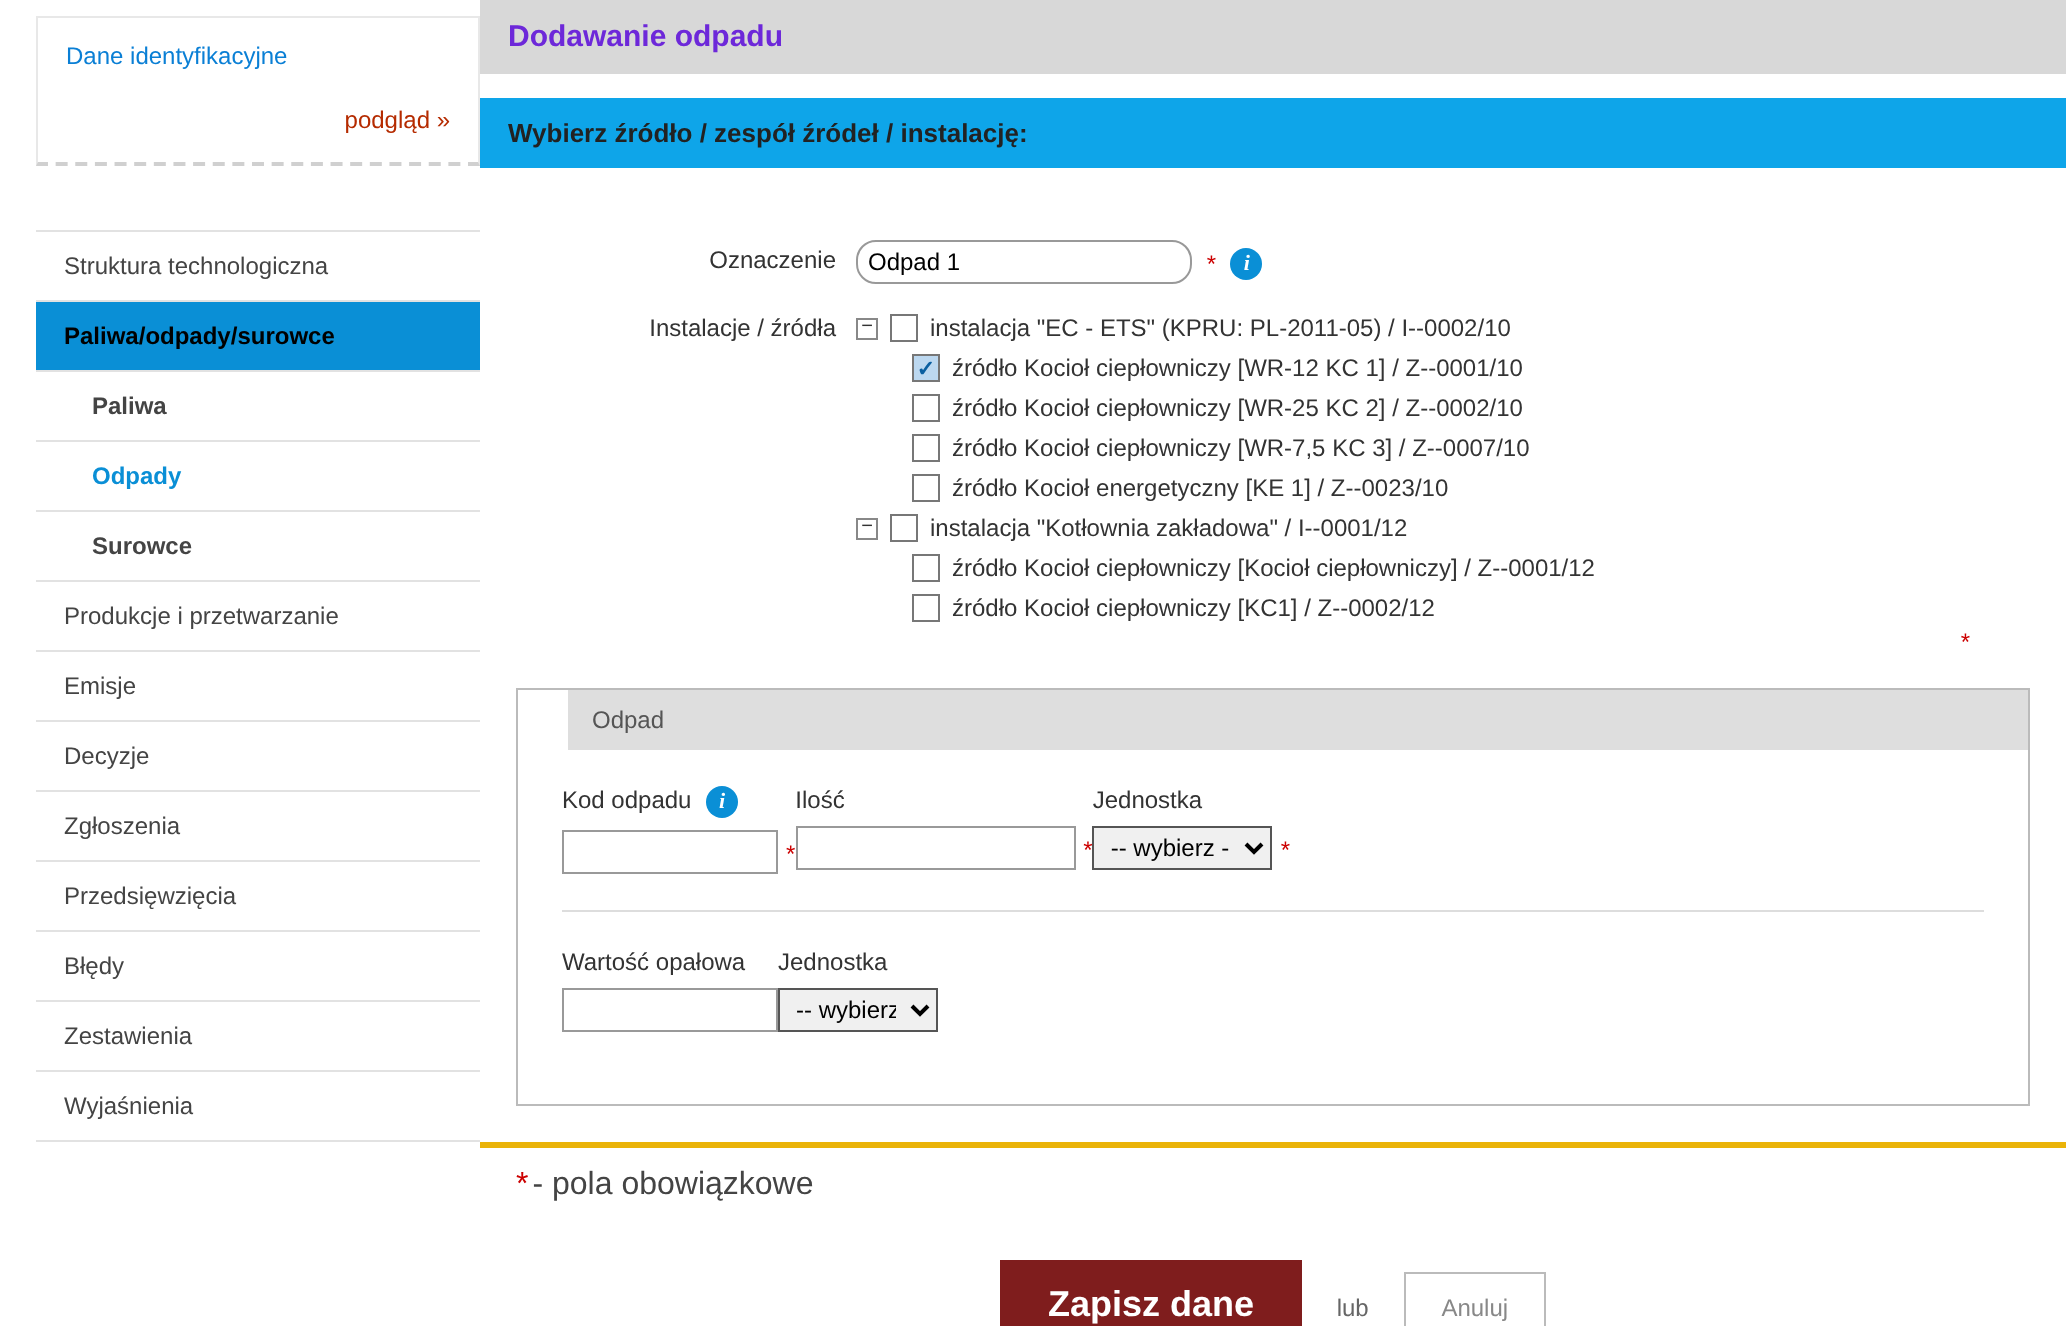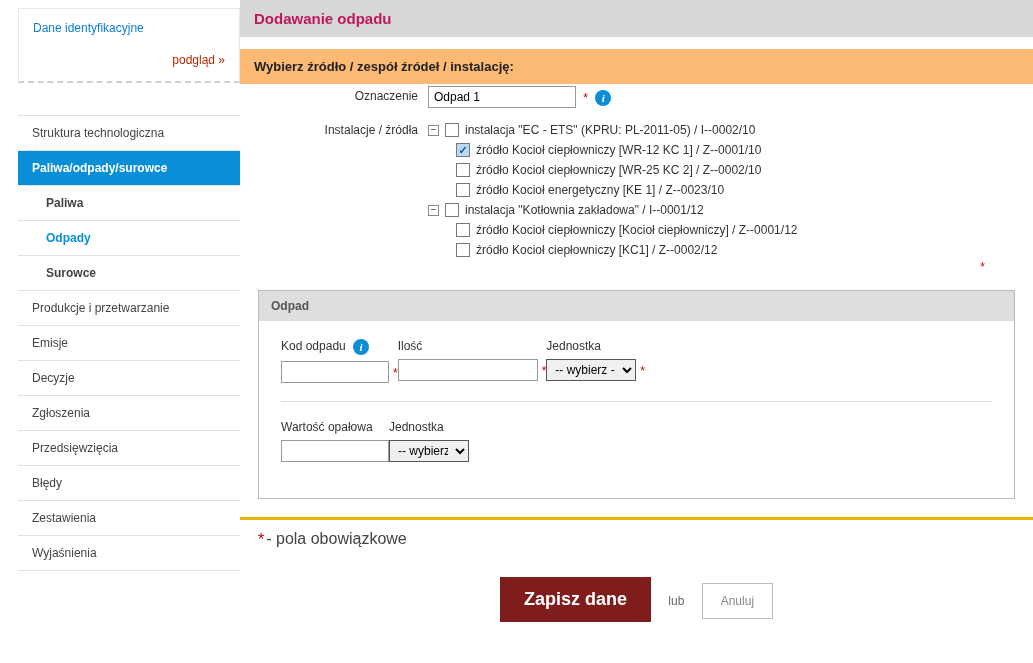--- a/index.html
+++ b/index.html
@@ -4,46 +4,46 @@
 <style>
 * { box-sizing: border-box; margin: 0; padding: 0; }
 body { font-family: Arial, Helvetica, sans-serif; font-size: 12px; color: #333; background: #fff; }
 .page { display: flex; width: 1033px; }
 .sidebar { width: 240px; padding: 8px 0 0 18px; }
 .ident-box { border: 1px solid #e8e8e8; border-bottom: 2px dashed #d0d0d0; padding: 12px 14px 14px; margin-bottom: 24px; }
 .ident-link { color: #0a7fd5; font-size: 12px; cursor: pointer; }
 .preview-link { display: block; text-align: right; color: #b52b00; font-size: 12px; margin-top: 18px; cursor: pointer; }
 .nav { list-style: none; border-top: 1px solid #e2e2e2; margin-top: 32px; }
 .nav li { border-bottom: 1px solid #e2e2e2; padding: 10px 14px; cursor: pointer; font-size: 12px; color: #444; }
-.nav li.active { background: #0a8fd6; color: #ffffff; font-weight: bold; }
+.nav li.active { background: #0a8fd6; color: #000000; font-weight: bold; }
 .nav li.sub { padding-left: 28px; font-weight: bold; }
 .nav li.sub-active { color: #0a8fd6; font-weight: bold; padding-left: 28px; }
 .main { flex: 1; padding: 0; }
-.header-bar { background: #d8d8d8; padding: 10px 14px; font-size: 15px; font-weight: bold; color: #be185d; }
-.sub-header { background: #fdba74; padding: 10px 14px; font-size: 13px; font-weight: bold; color: #222; margin-top: 12px; }
-.form-area { padding: 2px 18px 8px; }
+.header-bar { background: #d8d8d8; padding: 10px 14px; font-size: 15px; font-weight: bold; color: #6d28d9; }
+.sub-header { background: #0ea5e9; padding: 10px 14px; font-size: 13px; font-weight: bold; color: #222; margin-top: 12px; }
+.form-area { padding: 36px 18px 8px; }
 .form-row { display: flex; align-items: flex-start; margin-bottom: 12px; }
 .form-label { width: 170px; text-align: right; padding-right: 10px; padding-top: 3px; color: #333; font-size: 12px; }
 .form-val { flex: 1; }
 input[type=text] { border: 1px solid #999; padding: 3px 5px; font-size: 12px; height: 22px; }
-.oznaczenie-input { width: 148px; }
+.oznaczenie-input { width: 168px; border-radius: 10px; }
 .req-star { color: #c00; margin-left: 4px; vertical-align: middle; }
 .info-icon { display: inline-block; width: 16px; height: 16px; background: #0a8fd6; color: #fff; border-radius: 50%; text-align: center; font-weight: bold; font-size: 11px; line-height: 16px; font-style: italic; font-family: Georgia, serif; vertical-align: middle; margin-left: 4px; }
 .tree { font-size: 12px; }
 .tree-line { display: flex; align-items: center; padding: 3px 0; }
 .tree-toggle { width: 11px; height: 11px; border: 1px solid #888; display: inline-flex; align-items: center; justify-content: center; font-size: 10px; line-height: 1; margin-right: 6px; cursor: pointer; background: #fff; }
 .tree-indent-0 { padding-left: 0; }
 .tree-indent-1 { padding-left: 28px; }
 .tree-cb-wrap { width: 14px; height: 14px; border: 1px solid #777; display: inline-flex; align-items: center; justify-content: center; background: #fff; margin-right: 6px; }
 .tree-cb-wrap.checked { background: #bcd8f0; }
 .tree-cb-wrap.checked::after { content: "✓"; color: #0a5fa0; font-size: 11px; font-weight: bold; }
 .req-far { color: #c00; position: absolute; right: 30px; }
 .form-row.rel { position: relative; }
 .odpad-panel { border: 1px solid #bbb; background: #fff; margin: 10px 18px 18px; }
-.odpad-header { background: #dedede; padding: 8px 12px; font-weight: bold; color: #555; font-size: 12px; }
+.odpad-header { background: #dedede; padding: 8px 12px; font-weight: normal; color: #555; font-size: 12px; margin-left: 25px; }
 .odpad-body { padding: 18px 22px; }
 .field-group { display: flex; margin-bottom: 18px; }
 .field-col label { display: block; margin-bottom: 6px; font-size: 12px; color: #333; }
 .kod-input { width: 108px; }
 .ilosc-input { width: 140px; }
 select { border: 1px solid #555; padding: 2px 4px; font-size: 12px; height: 22px; background: #f0f0f0; }
 .jednostka-select { width: 90px; }
 .divider { border-top: 1px solid #ddd; margin: 6px 0 18px; }
 .wart-input { width: 108px; }
 .jednostka2-select { width: 80px; }
@@ -106,20 +106,24 @@
             <div class="tree-line tree-indent-1">
               <span class="tree-cb-wrap checked"></span>
               <span>źródło Kocioł ciepłowniczy [WR-12 KC 1] / Z--0001/10</span>
             </div>
             <div class="tree-line tree-indent-1">
               <span class="tree-cb-wrap"></span>
               <span>źródło Kocioł ciepłowniczy [WR-25 KC 2] / Z--0002/10</span>
             </div>
             <div class="tree-line tree-indent-1">
               <span class="tree-cb-wrap"></span>
+              <span>źródło Kocioł ciepłowniczy [WR-7,5 KC 3] / Z--0007/10</span>
+            </div>
+            <div class="tree-line tree-indent-1">
+              <span class="tree-cb-wrap"></span>
               <span>źródło Kocioł energetyczny [KE 1] / Z--0023/10</span>
             </div>
             <div class="tree-line tree-indent-0">
               <span class="tree-toggle">−</span>
               <span class="tree-cb-wrap"></span>
               <span>instalacja "Kotłownia zakładowa" / I--0001/12</span>
             </div>
             <div class="tree-line tree-indent-1">
               <span class="tree-cb-wrap"></span>
               <span>źródło Kocioł ciepłowniczy [Kocioł ciepłowniczy] / Z--0001/12</span>

